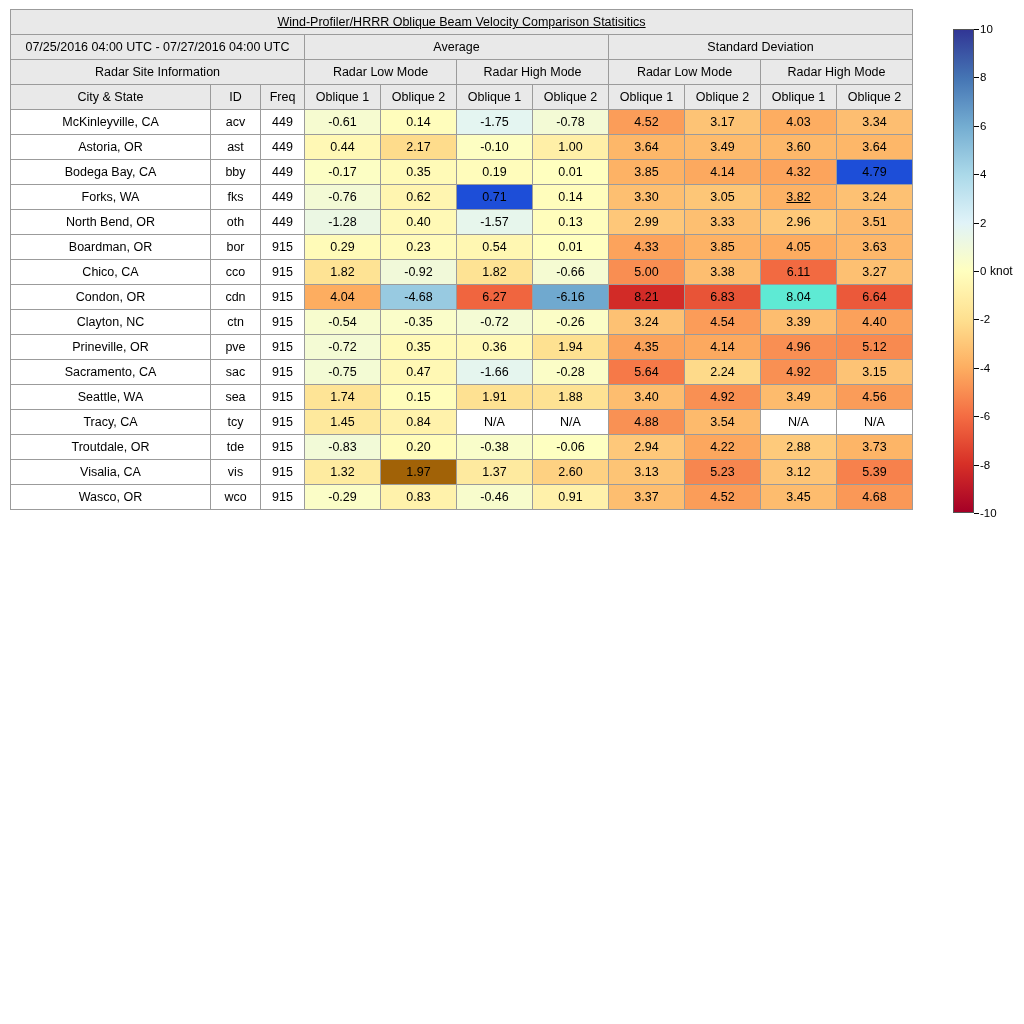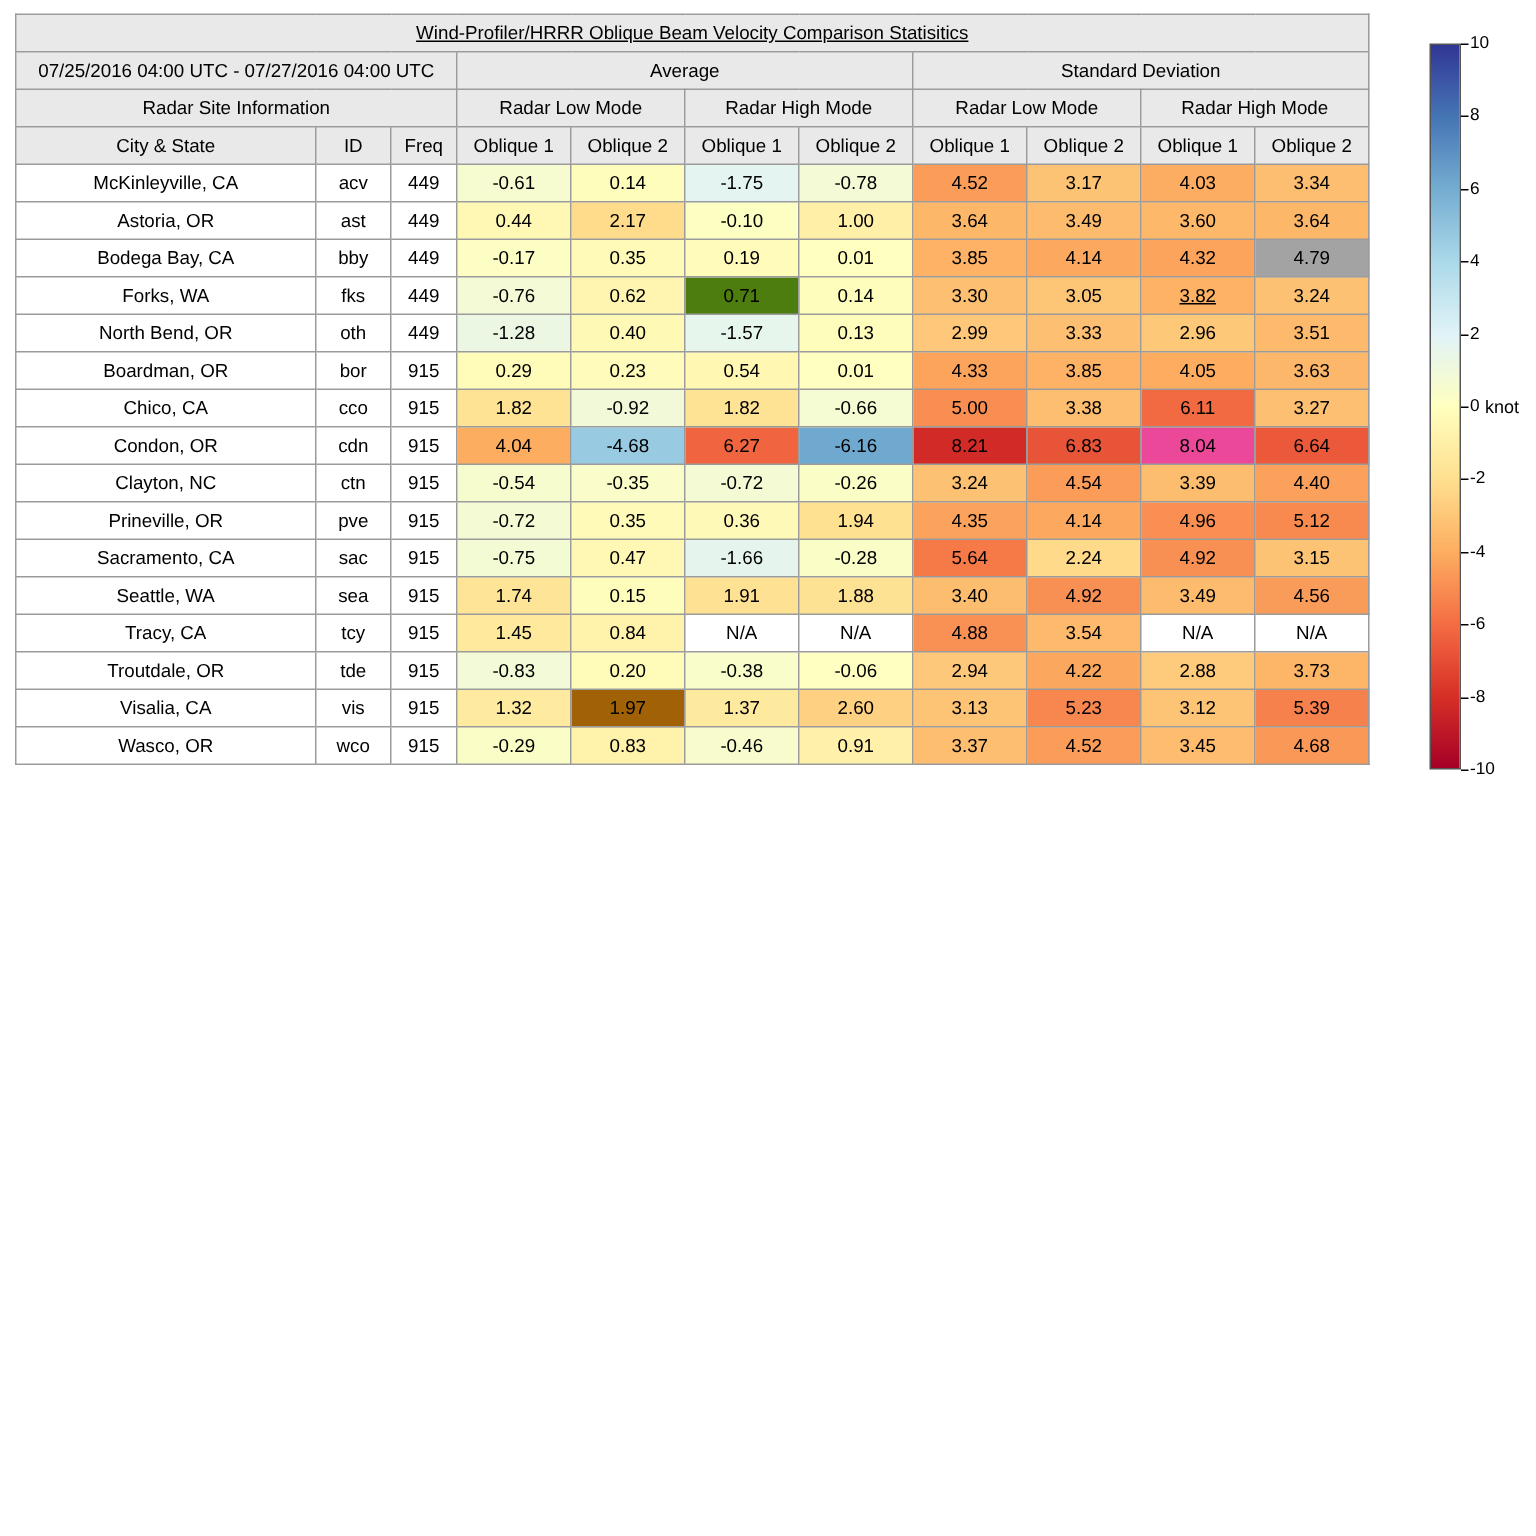--- a/index.html
+++ b/index.html
@@ -165,29 +165,29 @@
           <td class="city">Bodega Bay, CA</td>
           <td>bby</td>
           <td>449</td>
           <td class="val" style="background: rgb(252, 254, 196);">-0.17</td>
           <td class="val" style="background: rgb(255, 250, 183);">0.35</td>
           <td class="val" style="background: rgb(255, 252, 187);">0.19</td>
           <td class="val" style="background: rgb(255, 255, 191);">0.01</td>
           <td class="val" style="background: rgb(253, 178, 101);">3.85</td>
           <td class="val" style="background: rgb(252, 169, 95);">4.14</td>
           <td class="val" style="background: rgb(252, 164, 92);">4.32</td>
-          <td class="val" style="background: #a3a3a3;">4.79</td>
+          <td class="val" style="background: #1d4ed8;">4.79</td>
         </tr>
         <tr>
           <td class="city">Forks, WA</td>
           <td>fks</td>
           <td>449</td>
           <td class="val" style="background: rgb(243, 250, 213);">-0.76</td>
           <td class="val" style="background: rgb(255, 245, 176);">0.62</td>
-          <td class="val" style="background: #4d7c0f;">0.71</td>
+          <td class="val" style="background: #1d4ed8;">0.71</td>
           <td class="val" style="background: rgb(255, 253, 188);">0.14</td>
           <td class="val" style="background: rgb(253, 191, 113);">3.30</td>
           <td class="val" style="background: rgb(253, 198, 119);">3.05</td>
           <td class="val" style="background: rgb(253, 178, 101); text-decoration: underline;">3.82</td>
           <td class="val" style="background: rgb(253, 193, 115);">3.24</td>
         </tr>
         <tr>
           <td class="city">North Bend, OR</td>
           <td>oth</td>
           <td>449</td>
@@ -229,21 +229,21 @@
         <tr>
           <td class="city">Condon, OR</td>
           <td>cdn</td>
           <td>915</td>
           <td class="val" style="background: rgb(253, 173, 96);">4.04</td>
           <td class="val" style="background: rgb(152, 202, 225);">-4.68</td>
           <td class="val" style="background: rgb(240, 101, 63);">6.27</td>
           <td class="val" style="background: rgb(112, 169, 207);">-6.16</td>
           <td class="val" style="background: rgb(210, 43, 39);">8.21</td>
           <td class="val" style="background: rgb(232, 84, 55);">6.83</td>
-          <td class="val" style="background: #ec4899;">8.04</td>
+          <td class="val" style="background: #5eead4;">8.04</td>
           <td class="val" style="background: rgb(235, 89, 58);">6.64</td>
         </tr>
         <tr>
           <td class="city">Clayton, NC</td>
           <td>ctn</td>
           <td>915</td>
           <td class="val" style="background: rgb(247, 252, 206);">-0.54</td>
           <td class="val" style="background: rgb(250, 253, 201);">-0.35</td>
           <td class="val" style="background: rgb(244, 251, 212);">-0.72</td>
           <td class="val" style="background: rgb(251, 253, 198);">-0.26</td>

